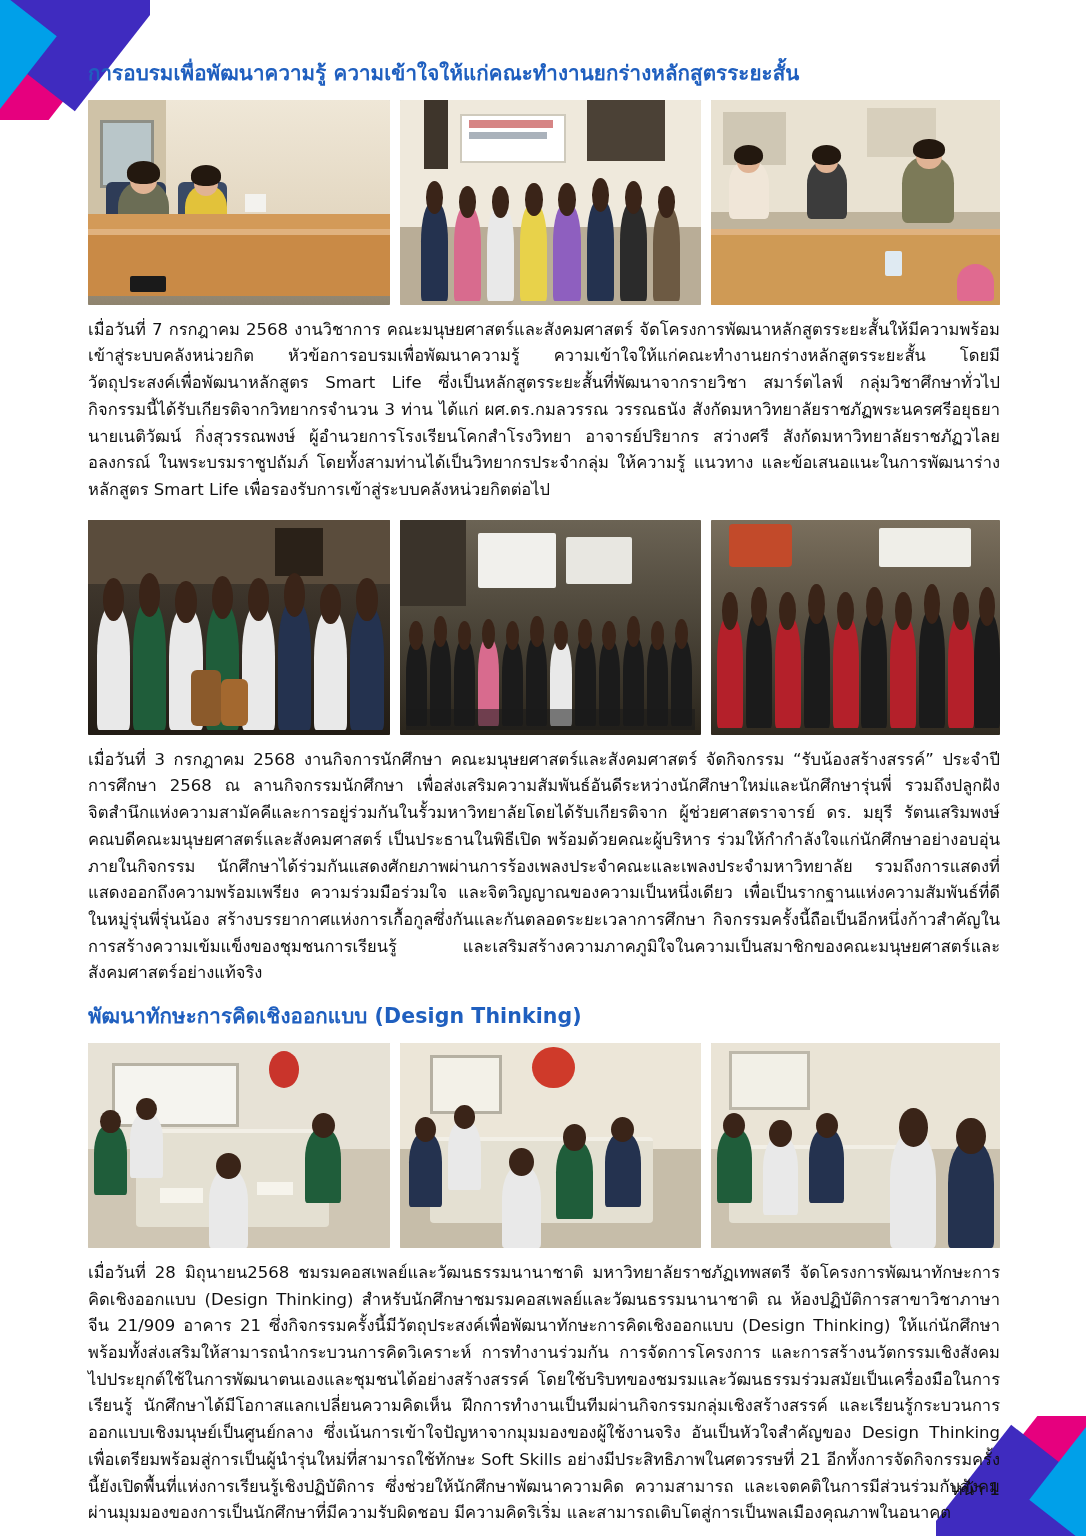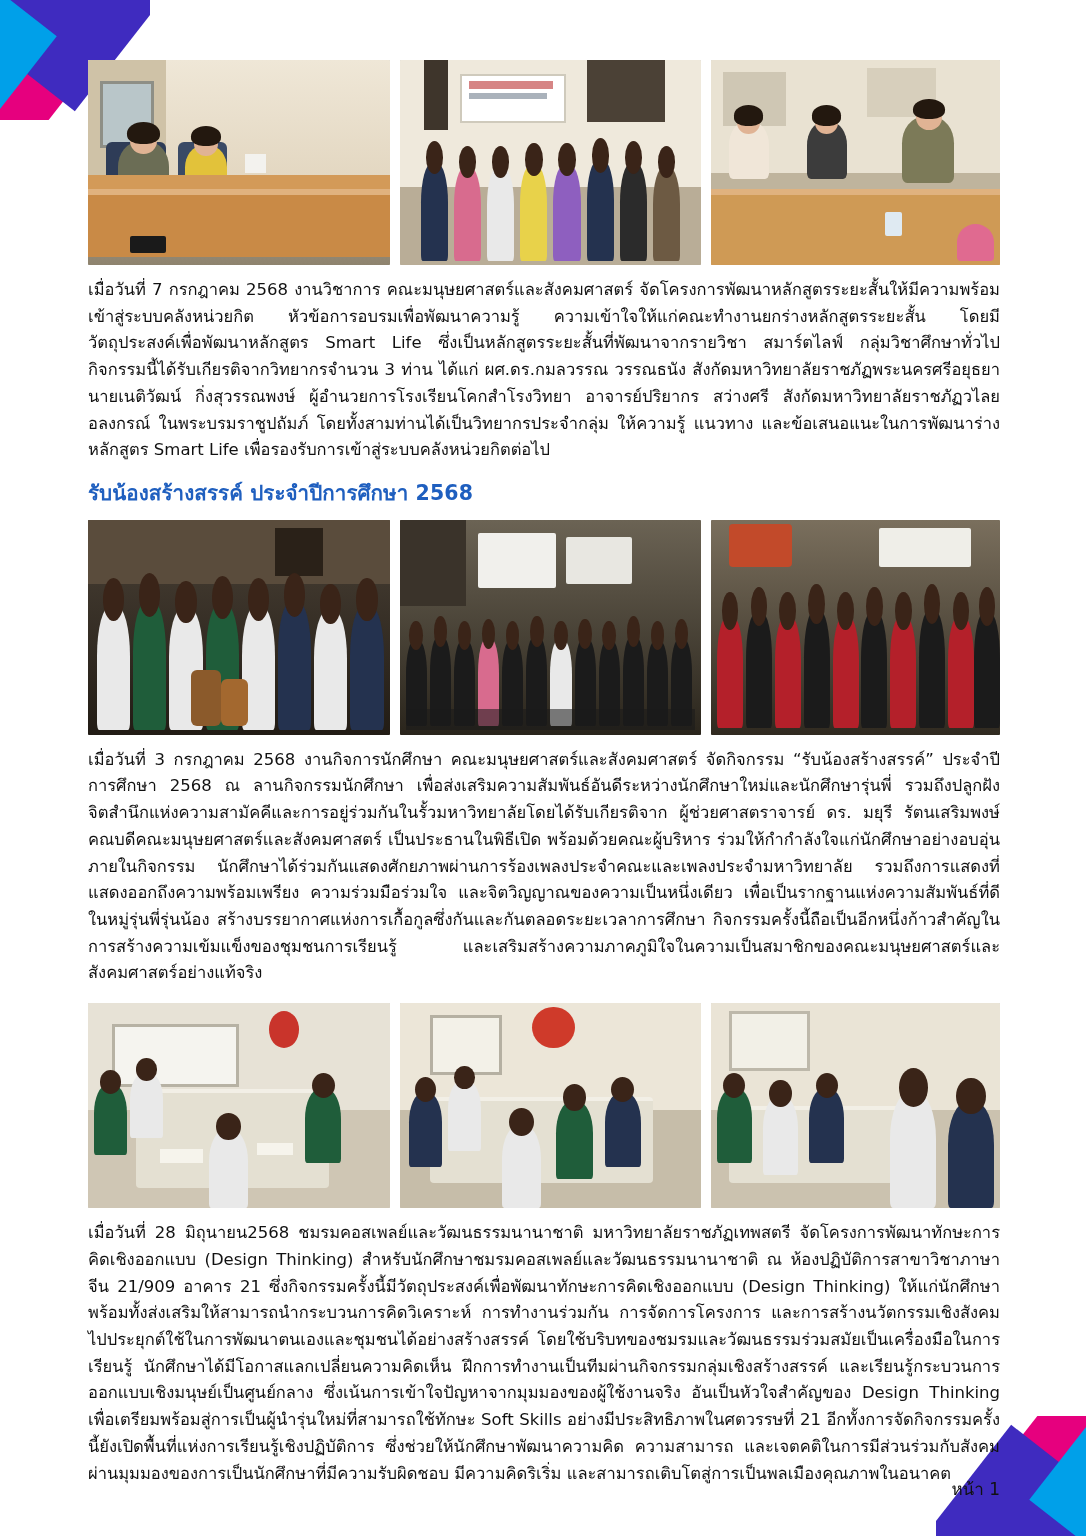--- a/index.html
+++ b/index.html
@@ -166,20 +166,21 @@
   <div class="shape-c"></div>
 </div>
 <div class="corner-br">
   <div class="shape-a"></div>
   <div class="shape-b"></div>
   <div class="shape-c"></div>
 </div>
 
 <div class="page">
 
+  <h2 class="section-heading">การอบรมเพื่อพัฒนาความรู้ ความเข้าใจให้แก่คณะทำงานยกร่างหลักสูตรระยะสั้น</h2>
 
   <div class="photo-row">
     <div class="photo w1">
       <div class="mr-wall"></div>
         <div class="mr-wall2"></div>
       <div class="mr-win"></div>
       <div class="mr-floor"></div>
       <div class="chairb" style="left:6%;top:40%;width:20%;height:28%;"></div>
       <div class="chairb" style="left:30%;top:40%;width:16%;height:24%;background:#3a4a66;"></div>
       <div class="person" style="left:10%;top:40%;width:17%;height:30%;background:#6b6d55;"></div>
@@ -241,21 +242,20 @@
       <div class="head" style="left:71%;top:22%;width:9%;height:12%;"></div>
       <div class="hair" style="left:70%;top:19%;width:11%;height:10%;"></div>
       <div class="mr-table" style="bottom:0;height:34%;background:#cf9a55;"></div>
       <div class="ph" style="left:60%;bottom:14%;width:6%;height:12%;background:#dfeaf2;border-radius:2px;"></div>
       <div class="ph" style="left:85%;bottom:2%;width:13%;height:18%;background:#e06a90;border-radius:50% 50% 10% 10%;"></div>
     </div>
   </div>
 
   <p class="body-text">เมื่อวันที่ 7 กรกฎาคม 2568 งานวิชาการ คณะมนุษยศาสตร์และสังคมศาสตร์ จัดโครงการพัฒนาหลักสูตรระยะสั้นให้มีความพร้อมเข้าสู่ระบบคลังหน่วยกิต หัวข้อการอบรมเพื่อพัฒนาความรู้ ความเข้าใจให้แก่คณะทำงานยกร่างหลักสูตรระยะสั้น โดยมีวัตถุประสงค์เพื่อพัฒนาหลักสูตร Smart Life ซึ่งเป็นหลักสูตรระยะสั้นที่พัฒนาจากรายวิชา สมาร์ตไลฟ์ กลุ่มวิชาศึกษาทั่วไป กิจกรรมนี้ได้รับเกียรติจากวิทยากรจำนวน 3 ท่าน ได้แก่ ผศ.ดร.กมลวรรณ วรรณธนัง สังกัดมหาวิทยาลัยราชภัฏพระนครศรีอยุธยา นายเนติวัฒน์ กิ่งสุวรรณพงษ์ ผู้อำนวยการโรงเรียนโคกสำโรงวิทยา อาจารย์ปริยากร สว่างศรี สังกัดมหาวิทยาลัยราชภัฏวไลยอลงกรณ์ ในพระบรมราชูปถัมภ์ โดยทั้งสามท่านได้เป็นวิทยากรประจำกลุ่ม ให้ความรู้ แนวทาง และข้อเสนอแนะในการพัฒนาร่างหลักสูตร Smart Life เพื่อรองรับการเข้าสู่ระบบคลังหน่วยกิตต่อไป</p>
 
-  <h2 class="section-heading">รับน้องสร้างสรรค์ ประจำปีการศึกษา 2568</h2>
 
   <div class="photo-row">
     <div class="photo w1 tall">
       <div class="dark-room"></div>
       <div class="ph" style="left:0;top:0;width:100%;height:30%;background:#5a4c3c;"></div>
       <div class="ph" style="left:62%;top:4%;width:16%;height:22%;background:#2a2118;"></div>
       <div class="gp white" style="left:3%;width:11%;height:58%;bottom:2%;">
           <span class="hd"></span>
         </div>
       <div class="gp green" style="left:15%;width:11%;height:60%;bottom:2%;">
@@ -357,20 +357,21 @@
           <span class="hd"></span>
         </div>
       <div class="gp" style="left:91%;width:9%;height:54%;bottom:3%;">
           <span class="hd"></span>
         </div>
     </div>
   </div>
 
   <p class="body-text">เมื่อวันที่ 3 กรกฎาคม 2568 งานกิจการนักศึกษา คณะมนุษยศาสตร์และสังคมศาสตร์ จัดกิจกรรม “รับน้องสร้างสรรค์” ประจำปีการศึกษา 2568 ณ ลานกิจกรรมนักศึกษา เพื่อส่งเสริมความสัมพันธ์อันดีระหว่างนักศึกษาใหม่และนักศึกษารุ่นพี่ รวมถึงปลูกฝังจิตสำนึกแห่งความสามัคคีและการอยู่ร่วมกันในรั้วมหาวิทยาลัยโดยได้รับเกียรติจาก ผู้ช่วยศาสตราจารย์ ดร. มยุรี รัตนเสริมพงษ์ คณบดีคณะมนุษยศาสตร์และสังคมศาสตร์ เป็นประธานในพิธีเปิด พร้อมด้วยคณะผู้บริหาร ร่วมให้กำกำลังใจแก่นักศึกษาอย่างอบอุ่น ภายในกิจกรรม นักศึกษาได้ร่วมกันแสดงศักยภาพผ่านการร้องเพลงประจำคณะและเพลงประจำมหาวิทยาลัย รวมถึงการแสดงที่แสดงออกถึงความพร้อมเพรียง ความร่วมมือร่วมใจ และจิตวิญญาณของความเป็นหนึ่งเดียว เพื่อเป็นรากฐานแห่งความสัมพันธ์ที่ดีในหมู่รุ่นพี่รุ่นน้อง สร้างบรรยากาศแห่งการเกื้อกูลซึ่งกันและกันตลอดระยะเวลาการศึกษา กิจกรรมครั้งนี้ถือเป็นอีกหนึ่งก้าวสำคัญในการสร้างความเข้มแข็งของชุมชนการเรียนรู้ และเสริมสร้างความภาคภูมิใจในความเป็นสมาชิกของคณะมนุษยศาสตร์และสังคมศาสตร์อย่างแท้จริง</p>
 
+  <h2 class="section-heading">พัฒนาทักษะการคิดเชิงออกแบบ (Design Thinking)</h2>
 
   <div class="photo-row">
     <div class="photo w1">
       <div class="cls-wall"></div>
       <div class="cls-board"></div>
       <div class="ph" style="left:60%;top:4%;width:10%;height:18%;background:#c9342b;border-radius:50%;"></div>
       <div class="cls-floor"></div>
       <div class="cls-table" style="left:16%;top:42%;width:64%;height:46%;"></div>
       <div class="gp green" style="left:2%;width:11%;height:34%;bottom:26%;">
           <span class="hd"></span>

